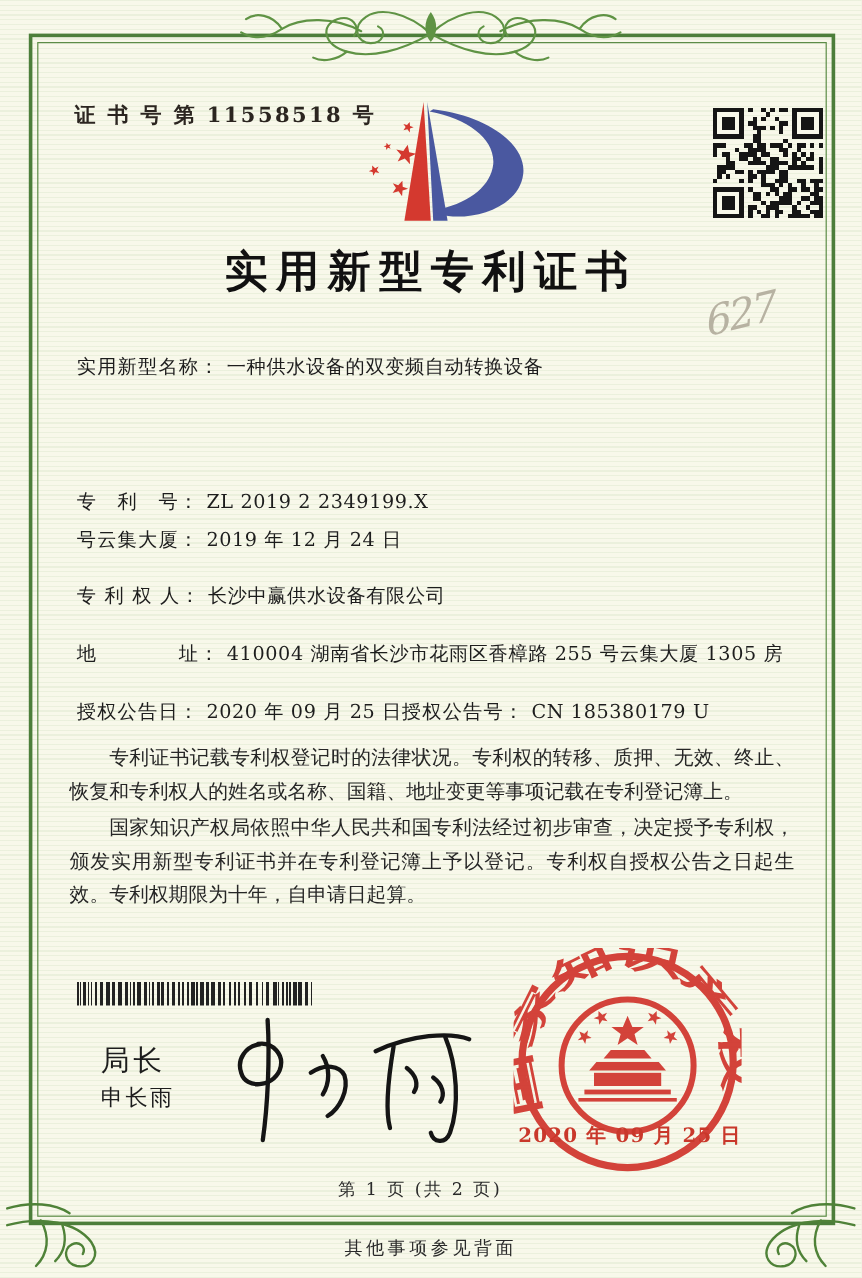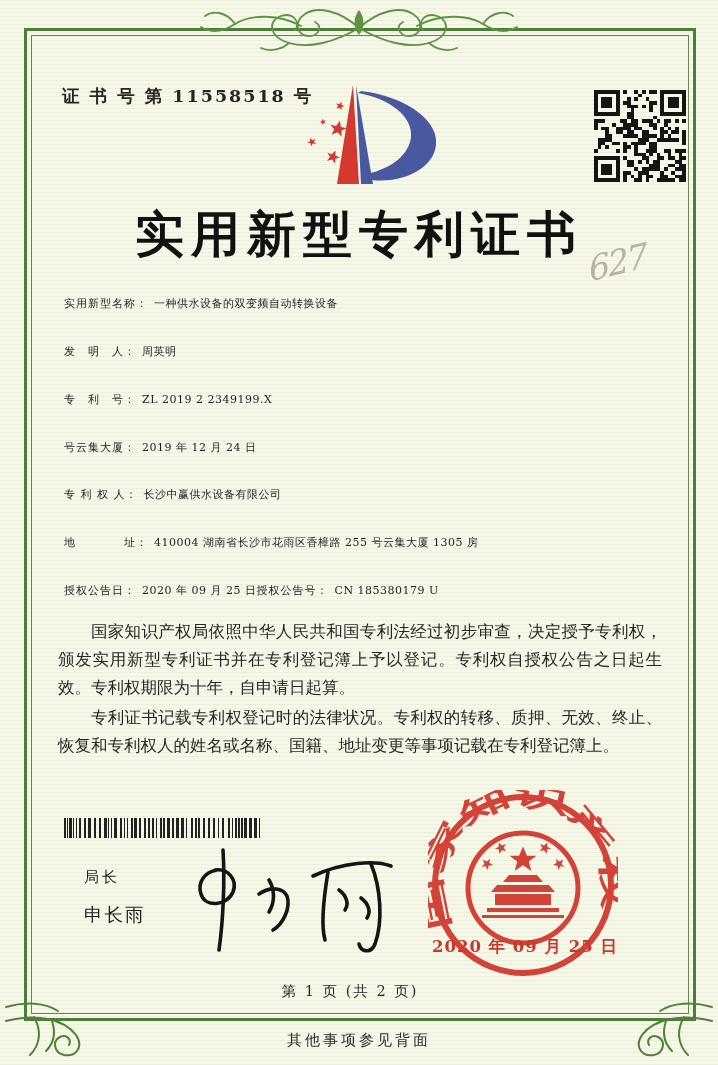--- a/index.html
+++ b/index.html
@@ -16,31 +16,31 @@
       rgba(0,0,0,0) 1px, rgba(0,0,0,0) 4px);
   }
   .frame-outer{position:absolute;left:24px;top:28px;right:22px;bottom:44px;border:3px solid #4c7e3a;}
   .frame-inner{position:absolute;left:31px;top:35px;right:29px;bottom:51px;border:1px solid #5c8c47;}
   .top-flourish{position:absolute;left:189px;top:2px;}
   .corner-fl{position:absolute;}
   .cert-no{position:absolute;left:62px;top:84px;font-size:17.5px;letter-spacing:2px;color:#2b2520;font-weight:bold;}
   .logo{position:absolute;left:287px;top:82px;}
   .qr{position:absolute;left:594px;top:90px;width:92px;height:92px;}
   .title{position:absolute;left:0;top:202px;width:718px;margin:0;text-align:center;
-    font-size:49px;font-weight:700;letter-spacing:7px;color:#111;}
+    font-size:36px;font-weight:700;letter-spacing:7px;color:#111;}
   .pencil{position:absolute;left:588px;top:242px;font-size:34px;color:#b7b2a2;
     transform:rotate(-14deg) skewX(-8deg);font-style:italic;letter-spacing:-2px;}
-  .row{position:absolute;left:64px;font-size:11px;color:#1d1d1d;white-space:nowrap;text-align:right;}
+  .row{position:absolute;left:64px;font-size:16px;color:#1d1d1d;white-space:nowrap;text-align:right;}
   .row .lbl{letter-spacing:1px;}
   .row .val{margin-left:6px;letter-spacing:0.5px;}
   .grant2{}
   .paras{position:absolute;left:58px;top:618px;width:604px;font-size:16.5px;line-height:1.7;color:#262626;}
   .paras p{margin:0 0 2px 0;text-indent:2em;text-align:justify;}
   .barcode{position:absolute;left:64px;top:818px;width:202px;height:20px;}
-  .signoff-title{position:absolute;left:84px;top:868px;font-size:15px;letter-spacing:3px;color:#1d1d1d;}
+  .signoff-title{position:absolute;left:84px;top:868px;font-size:24px;letter-spacing:3px;color:#1d1d1d;}
   .signoff-name{position:absolute;left:84px;top:902px;font-size:18.5px;letter-spacing:2px;color:#1d1d1d;text-align:right;}
   .signature{position:absolute;left:185px;top:842px;}
   .seal{position:absolute;left:428px;top:790px;opacity:.92;}
   .seal-date{position:absolute;left:430px;top:936px;width:190px;text-align:center;
     font-size:16.5px;color:#c9382b;letter-spacing:1px;font-weight:600;}
   .page-no{position:absolute;left:0;top:982px;width:700px;text-align:center;
     font-size:14.5px;letter-spacing:2px;color:#2a2a2a;}
   .back-note{position:absolute;left:0;top:1031px;width:718px;text-align:center;
     font-size:15px;letter-spacing:3px;color:#2a2a2a;}
 </style>
@@ -323,42 +323,39 @@
         <rect x="7.36" y="73.60000000000001" width="11.040000000000001" height="11.040000000000001" fill="#151515"></rect>
       </svg></div>
 
   <h1 class="title">实用新型专利证书</h1>
 
   <div class="pencil">627</div>
 
   <div class="row" style="top:296px">
     <span class="lbl">实用新型名称：</span><span class="val">一种供水设备的双变频自动转换设备</span>
   </div>
-  <div class="row" style="top:344px">
-    <span class="lbl">发　明　人：</span><span class="val">周英明</span>
-  </div>
-  <div class="row" style="top:392px">
+  <div class="row" style="top:408px">
     <span class="lbl">专　利　号：</span><span class="val">ZL 2019 2 2349199.X</span>
   </div>
   <div class="row" style="top:440px">
     <span class="lbl">号云集大厦：</span><span class="val">2019 年 12 月 24 日</span>
   </div>
   <div class="row" style="top:487px">
     <span class="lbl">专 利 权 人：</span><span class="val">长沙中赢供水设备有限公司</span>
   </div>
   <div class="row" style="top:535px">
     <span class="lbl">地　　　　址：</span><span class="val">410004 湖南省长沙市花雨区香樟路 255 号云集大厦 1305 房</span>
   </div>
   <div class="row" style="top:583px">
     <span class="lbl">授权公告日：</span><span class="val">2020 年 09 月 25 日</span><span class="lbl grant2">授权公告号：</span><span class="val">CN 185380179 U</span>
   </div>
 
   <div class="paras">
+    <p>专利证书记载专利权登记时的法律状况。专利权的转移、质押、无效、终止、恢复和专利权人的姓名或名称、国籍、地址变更等事项记载在专利登记簿上。</p>
     <p>国家知识产权局依照中华人民共和国专利法经过初步审查，决定授予专利权，颁发实用新型专利证书并在专利登记簿上予以登记。专利权自授权公告之日起生效。专利权期限为十年，自申请日起算。</p>
-    <p>专利证书记载专利权登记时的法律状况。专利权的转移、质押、无效、终止、恢复和专利权人的姓名或名称、国籍、地址变更等事项记载在专利登记簿上。</p>
   </div>
 
   <div class="barcode" id="barcode"><svg width="202" height="20" viewBox="0 0 202 20" shape-rendering="crispEdges">
         <rect x="0" y="0" width="1.6" height="20" fill="#222"></rect>
         <rect x="2.60" y="0" width="1.15" height="20" fill="#222"></rect>
         <rect x="5.09" y="0" width="2.45" height="20" fill="#222"></rect>
         <rect x="8.92" y="0" width="1.53" height="20" fill="#222"></rect>
         <rect x="11.69" y="0" width="1.37" height="20" fill="#222"></rect>
         <rect x="15.08" y="0" width="1.95" height="20" fill="#222"></rect>
         <rect x="19.74" y="0" width="1.91" height="20" fill="#222"></rect>

